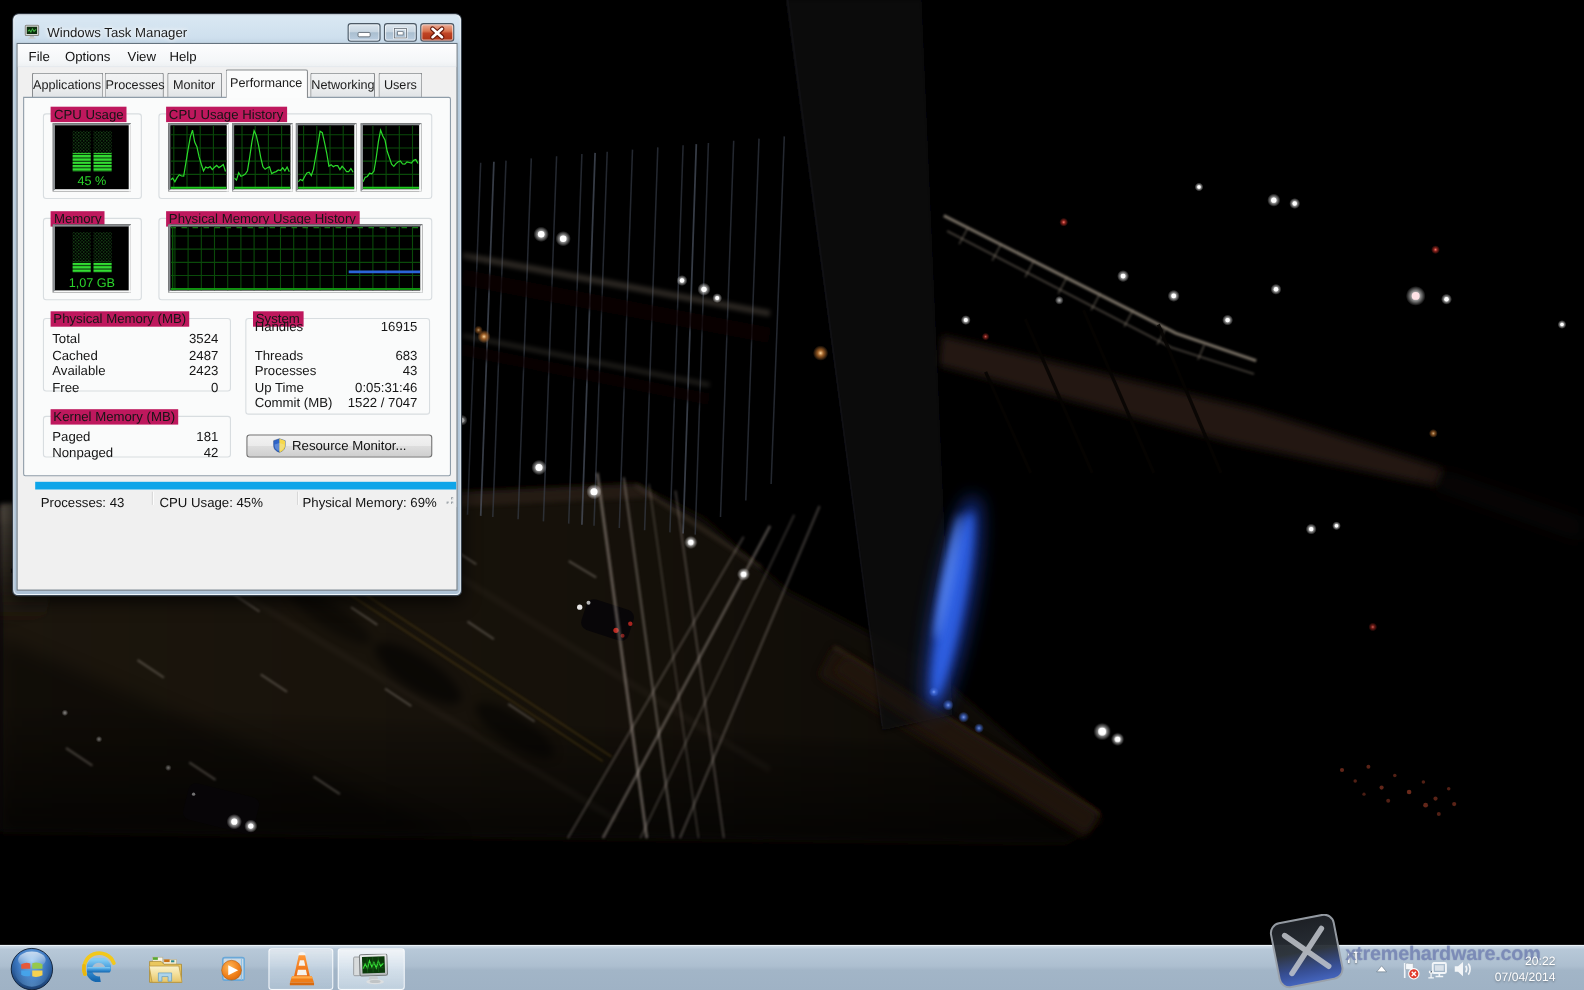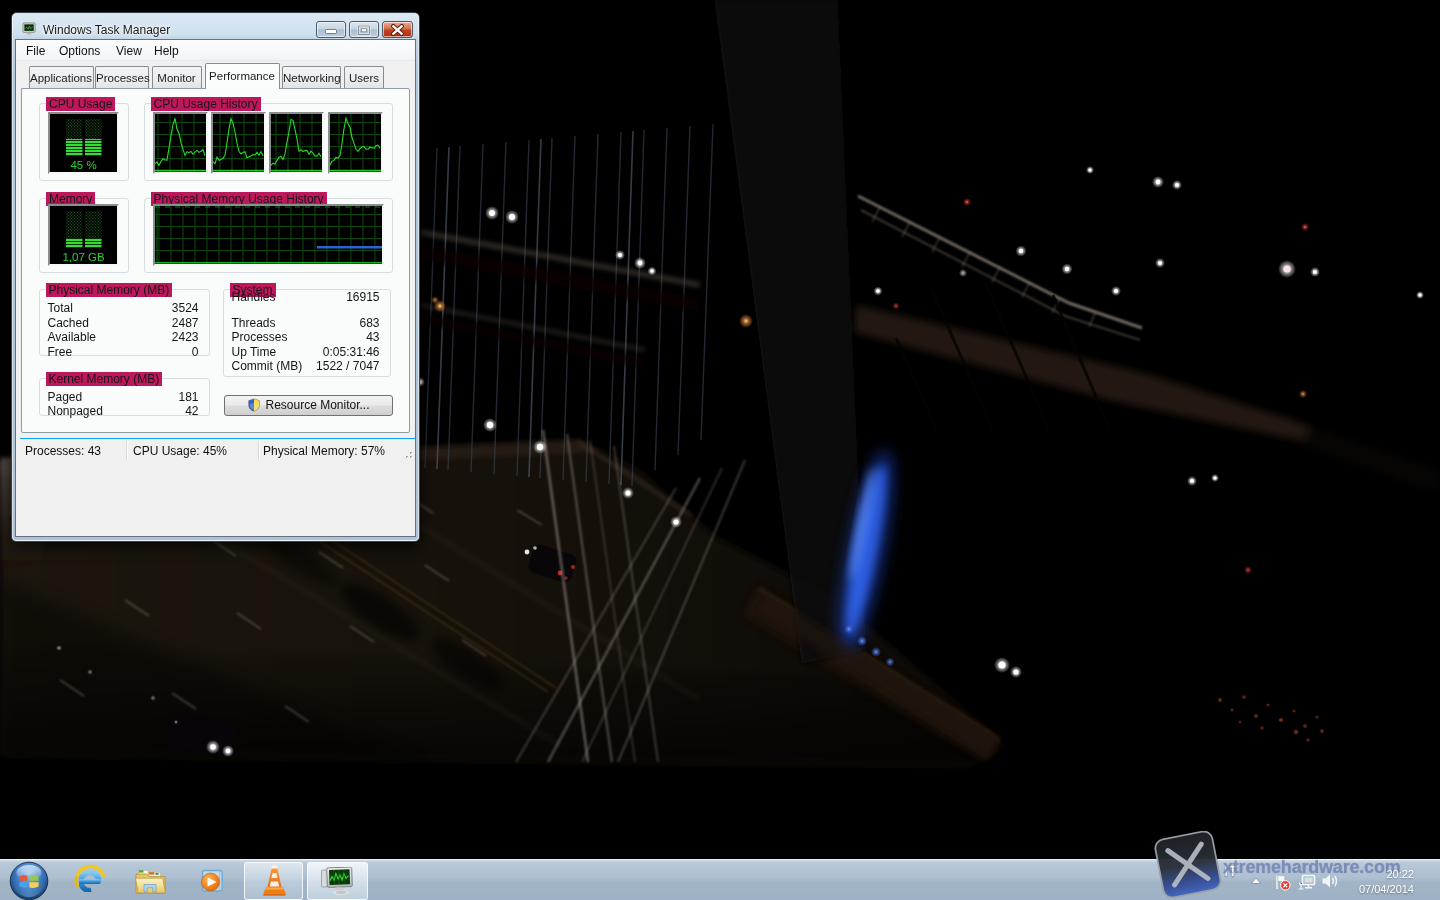--- a/index.html
+++ b/index.html
@@ -18,21 +18,21 @@
 .tab{position:absolute;top:26px;height:23px;border:1px solid #898c8f;border-bottom:none;border-radius:2px 2px 0 0;background:linear-gradient(180deg,#f2f3f4 0,#ebedee 60%,#dfe2e5 100%);font-size:11.5px;color:#1b1b1b;text-align:center;line-height:22px;z-index:2}
 #tabperf{top:23px;height:26px;background:#fbfcfc;z-index:4;line-height:24px}
 #panel{position:absolute;left:5px;top:47.5px;width:389px;height:345px;background:#fafbfb;border:1px solid #8e9ca8;border-radius:0 2px 2px 2px;z-index:3}
 .gb{position:absolute;border:1px solid #d8dde0;border-radius:3px}
 .gb b{position:absolute;top:-7px;left:6px;background:#be185d;padding:0 3px;font-weight:normal;font-size:12px;color:#151515;white-space:nowrap}
 .row{position:absolute;left:8px;right:10px;font-size:12px;color:#151515;height:14px;line-height:14px}
 .row i{font-style:normal;position:absolute;left:0}
 .row u{text-decoration:none;position:absolute;right:0}
 .bez{position:absolute;background:#000;border-top:2px solid #8a8e91;border-left:2px solid #8a8e91;border-right:2px solid #f6f7f7;border-bottom:2px solid #f6f7f7}
 .bez svg{position:absolute;left:0;top:0}
-#status{position:absolute;left:4px;right:0;top:398px;height:23px;background:#f0f0f0;border-top:1px solid #0ea5e9;font-size:12px;color:#111}
+#status{position:absolute;left:16px;right:0;top:398px;height:23px;background:#f0f0f0;border-top:7px solid #0ea5e9;font-size:12px;color:#111}
 #status span{position:absolute;top:5px}
 #status .dv{position:absolute;top:2px;bottom:2px;width:1px;background:#d8d8d8;box-shadow:1px 0 0 #fdfdfd}
 #rmbtn{position:absolute;left:202px;top:306px;width:169px;height:21px;border:1px solid #707070;border-radius:3px;background:linear-gradient(180deg,#f2f2f2 0,#ebebeb 48%,#dddddd 52%,#cfcfcf 100%);font-size:12px;color:#111;text-align:center;line-height:19px}
 #taskbar{position:absolute;left:0;top:859px;width:1440px;height:41px;background:linear-gradient(180deg,#cfdce8 0,#b7c8d8 8%,#adbfd0 45%,#a2b5c7 55%,#9fb2c5 100%);border-top:1px solid #e9f1f7}
 .tbtn{position:absolute;top:2px;height:38px;border:1px solid rgba(250,253,255,.85);border-radius:3px}
 #tvlc{left:244px;width:59px;background:linear-gradient(180deg,rgba(255,255,255,.55),rgba(214,228,240,.5) 50%,rgba(190,208,224,.45))}
 #ttm{left:307px;width:61px;background:linear-gradient(180deg,rgba(255,255,255,.8),rgba(228,238,246,.75) 50%,rgba(205,220,232,.7))}
 #clock{position:absolute;left:1346px;top:867px;width:68px;text-align:right;color:#fff;text-shadow:0 1px 2px rgba(0,0,0,.4);font-size:11px;line-height:15px}
 #wmtext{position:absolute;left:1223px;top:857px;font-size:18px;font-weight:bold;color:rgba(122,136,186,.66);letter-spacing:-0.2px;text-shadow:0 0 1px rgba(80,95,140,.55)}
 #trayicons{position:absolute;left:1218px;top:0;width:130px;height:41px;color:#fff}
@@ -538,21 +538,21 @@
 <line x1="0" y1="1" x2="227" y2="1" stroke="#128812" stroke-width="1.2" stroke-dasharray="5 5" opacity=".9"></line>
 <line x1="2" y1="0" x2="2" y2="58" stroke="#0a5a0a" stroke-width="1.2"></line>
 <line x1="162" y1="41.2" x2="227" y2="41.2" stroke="#2a64d8" stroke-width="2.6"></line>
 <line x1="0" y1="56.8" x2="227" y2="56.8" stroke="#15b015" stroke-width="1.4"></line>
           </svg>
         </div>
     </div>
     <div id="status">
       <span style="left:5px">Processes: 43</span>
       <span style="left:113px">CPU Usage: 45%</span>
-      <span style="left:243px">Physical Memory: 57%</span>
+      <span style="left:243px">Physical Memory: 69%</span>
       <div class="dv" style="left:106px"></div>
       <div class="dv" style="left:238px"></div>
         <svg style="position:absolute;right:2px;bottom:2px" width="10" height="10">
           <g fill="#9aa0a5">
             <rect x="7" y="7" width="2" height="2"></rect>
             <rect x="7" y="3" width="2" height="2"></rect>
             <rect x="3" y="7" width="2" height="2"></rect>
           </g>
           <g fill="#fff">
             <rect x="8" y="8" width="1" height="1"></rect>

